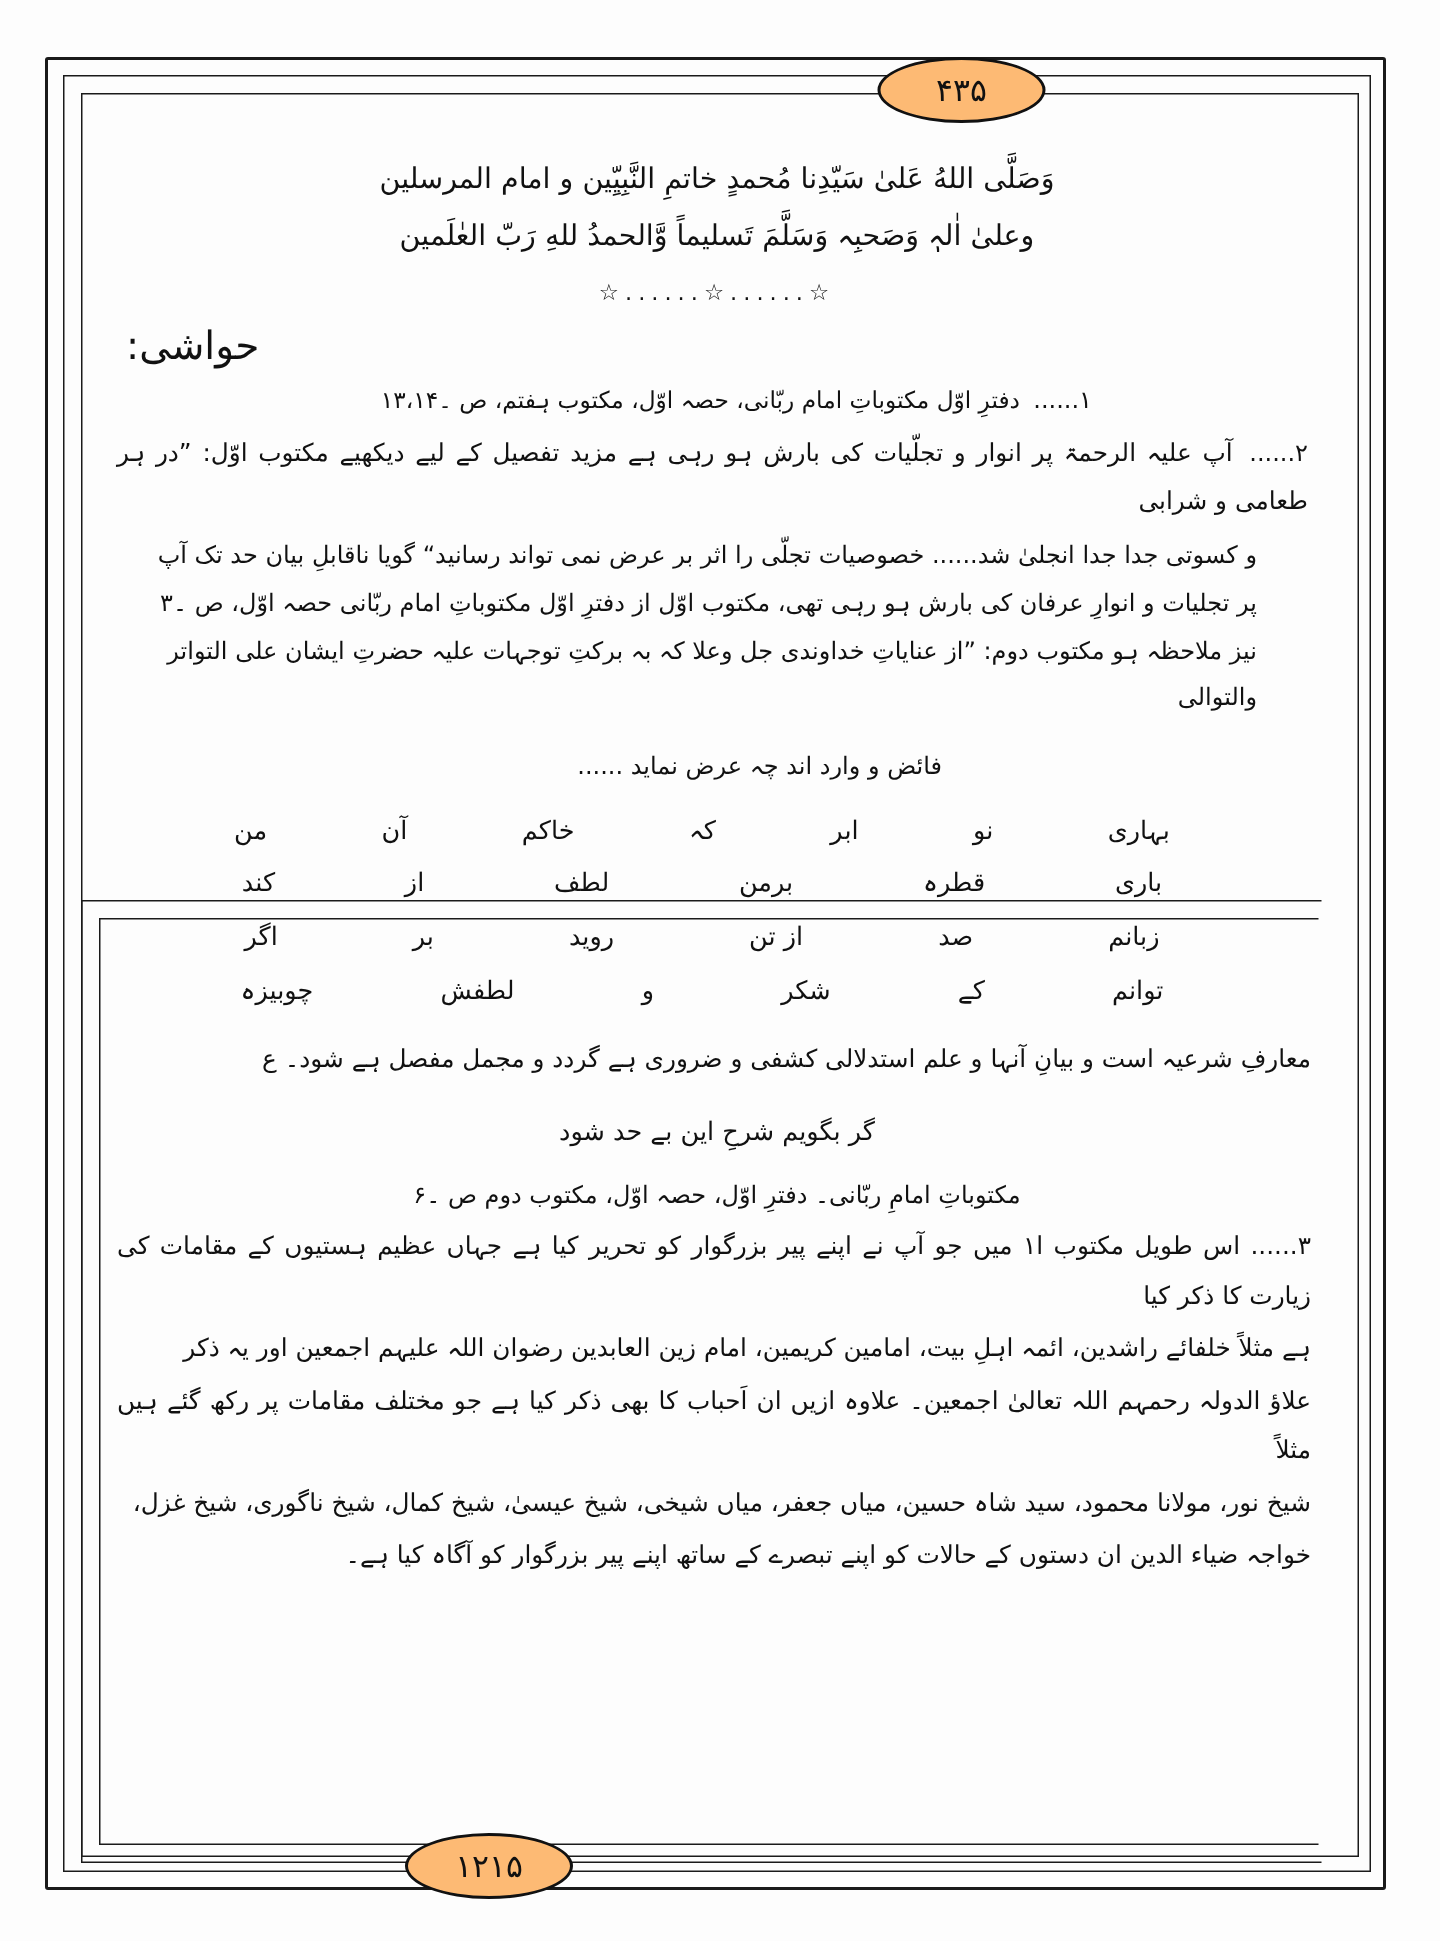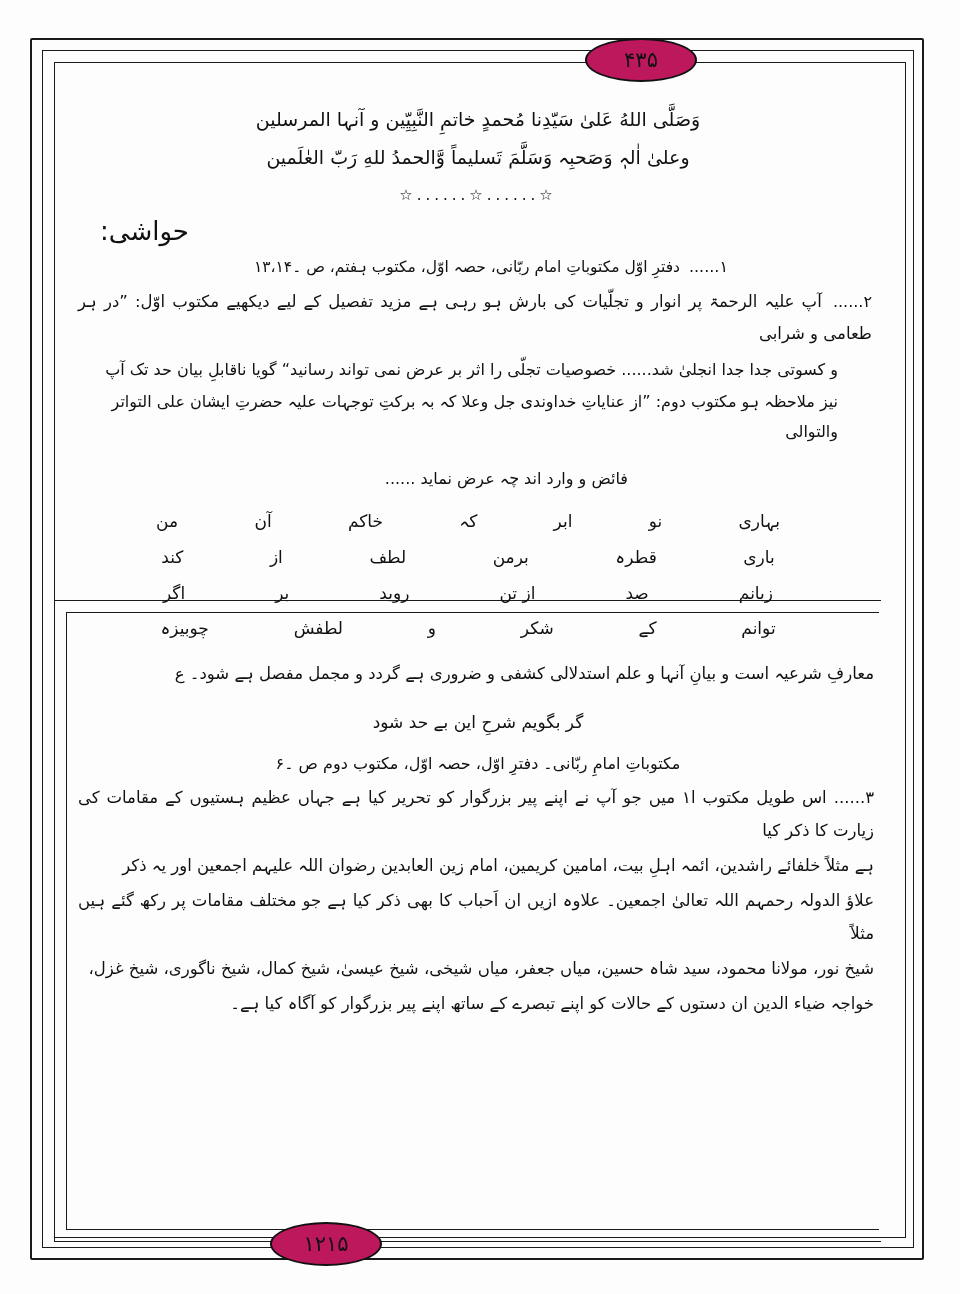--- a/index.html
+++ b/index.html
@@ -65,21 +65,21 @@
     border-bottom: 1.2px solid #1a1a1a;
     border-top: 1.2px solid #1a1a1a;
     border-right: none;
   }
 
   
   .oval {
     position: absolute;
     border: 2px solid #111;
     border-radius: 50%;
-    background: #be185d;
+    background: #fdba74;
     display: flex;
     align-items: center;
     justify-content: center;
     font-size: 21px;
     letter-spacing: 1px;
     font-family: "DejaVu Sans", sans-serif;
   }
   .oval-top {
     width: 108px;
     height: 40px;
@@ -117,21 +117,21 @@
     text-align: center;
     font-size: 15px;
     letter-spacing: 4px;
     margin: 10px 0 6px 0;
     color: #111;
   }
 
   .section-title {
     text-align: left;
     font-size: 26px;
-    margin: 6px 6px 2px 16px;
+    margin: 6px 6px 2px 0;
     padding-left: 6px;
     direction: rtl;
   }
   .title-wrap {
     display: flex;
     justify-content: flex-start;
     flex-direction: row-reverse;
   }
 
   .note {
@@ -218,40 +218,41 @@
   <div class="frame-inner"></div>
   <div class="frame-part"></div>
   <div class="frame-part2"></div>
 
   <div class="oval oval-top">۴۳۵</div>
   <div class="oval oval-bottom">۱۲۱۵</div>
 
   <div class="content">
 
     <div class="salutation">
-      <div>وَصَلَّى اللهُ عَلىٰ سَيّدِنا مُحمدٍ خاتمِ النَّبِيِّين و آنہا المرسلين</div>
+      <div>وَصَلَّى اللهُ عَلىٰ سَيّدِنا مُحمدٍ خاتمِ النَّبِيِّين و امام المرسلين</div>
       <div>وعلىٰ اٰلہٖ وَصَحبِہ وَسَلَّمَ تَسليماً وَّالحمدُ للهِ رَبّ العٰلَمين</div>
     </div>
 
     <div class="stars">☆......☆......☆</div>
 
     <div class="title-wrap">
       <div class="section-title">حواشی:</div>
     </div>
 
     <div class="note note-1">
       <span class="marker">۱......</span>
       <span>دفترِ اوّل مکتوباتِ امام ربّانی، حصہ اوّل، مکتوب ہفتم، ص ۔۱۳،۱۴</span>
     </div>
 
     <div class="note note-2">
       <span class="marker">۲......</span>
       <span>آپ علیہ الرحمۃ پر انوار و تجلّیات کی بارش ہو رہی ہے مزید تفصیل کے لیے دیکھیے مکتوب اوّل: ”در ہر طعامی و شرابی</span>
     </div>
     <div class="sub-line">و کسوتی جدا جدا انجلیٰ شد...... خصوصیات تجلّی را اثر بر عرض نمی تواند رسانید“ گویا ناقابلِ بیان حد تک آپ</div>
+    <div class="sub-line">پر تجلیات و انوارِ عرفان کی بارش ہو رہی تھی، مکتوب اوّل از دفترِ اوّل مکتوباتِ امام ربّانی حصہ اوّل، ص ۔۳</div>
     <div class="sub-line">نیز ملاحظہ ہو مکتوب دوم: ”از عنایاتِ خداوندی جل وعلا کہ بہ برکتِ توجہات علیہ حضرتِ ایشان علی التواتر والتوالی</div>
     <div class="sub-line indent-most">فائض و وارد اند چہ عرض نماید ......</div>
 
     <div class="verse">
       <div class="verse-row">
         <span>بہاری</span>
         <span>نو</span>
         <span>ابر</span>
         <span>کہ</span>
         <span>خاکم</span>

